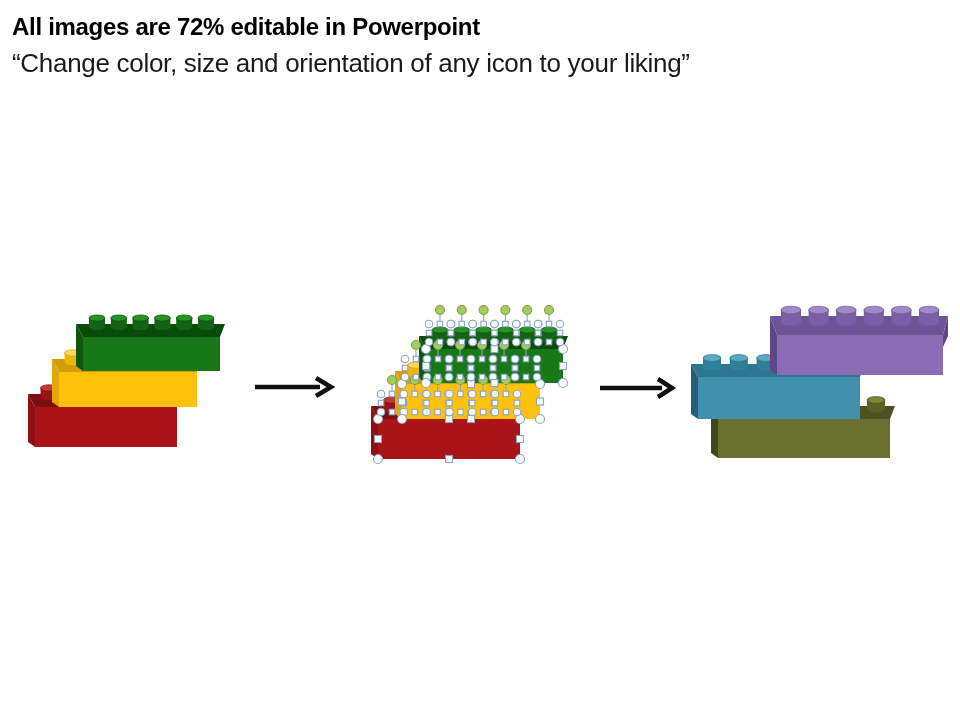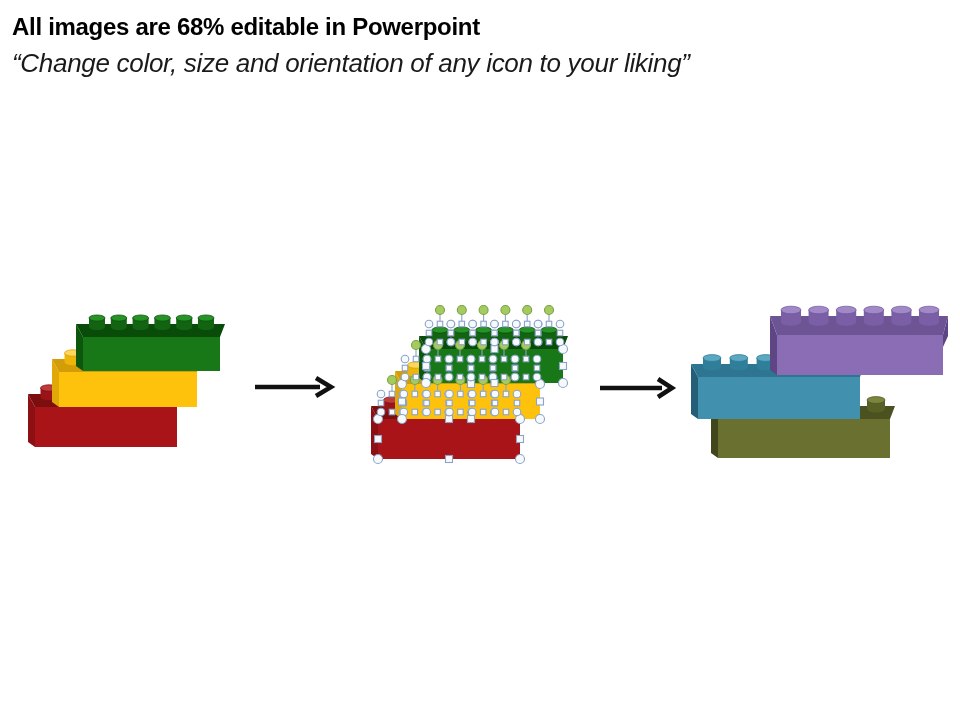--- a/index.html
+++ b/index.html
@@ -8,31 +8,31 @@
     font-family:"Liberation Sans", sans-serif;position:relative;
   }
   .slide{position:absolute;inset:0;background:#ffffff;}
   .header{position:absolute;left:12px;top:12px;right:12px;}
   .title{
     font-size:24px;font-weight:700;color:#000;line-height:30px;
     letter-spacing:-0.3px;white-space:nowrap;
   }
   .subtitle{
     font-size:26px;font-weight:400;color:#1a1a1a;line-height:34px;margin-top:4px;
-    letter-spacing:-0.3px;white-space:nowrap;font-style:italic;
+    letter-spacing:-0.3px;white-space:nowrap;
   }
   #scene{position:absolute;left:0;top:0;}
 </style>
 </head>
 <body>
 
 <div class="slide">
 
   <div class="header">
-    <div class="title">All images are 68% editable in Powerpoint</div>
+    <div class="title">All images are 72% editable in Powerpoint</div>
     <div class="subtitle">“Change color, size and orientation of any icon to your liking”</div>
   </div>
 
   <svg id="scene" width="960" height="720" viewBox="0 0 960 720" xmlns="http://www.w3.org/2000/svg">
 
     <g id="fig-original">
         <polygon points="35,407 35,447 28,442 28,394" fill="#8c1013"></polygon>
         <polygon points="35,407 177,407 182,394 28,394" fill="#7c0e10"></polygon>
         <rect x="35" y="407" width="142" height="40" fill="#a91418"></rect>
         <path d="M40.5,388 L40.5,397 A8.5,3.23 0 0 0 57.5,397 L57.5,388 Z" fill="#9a1316"></path>

